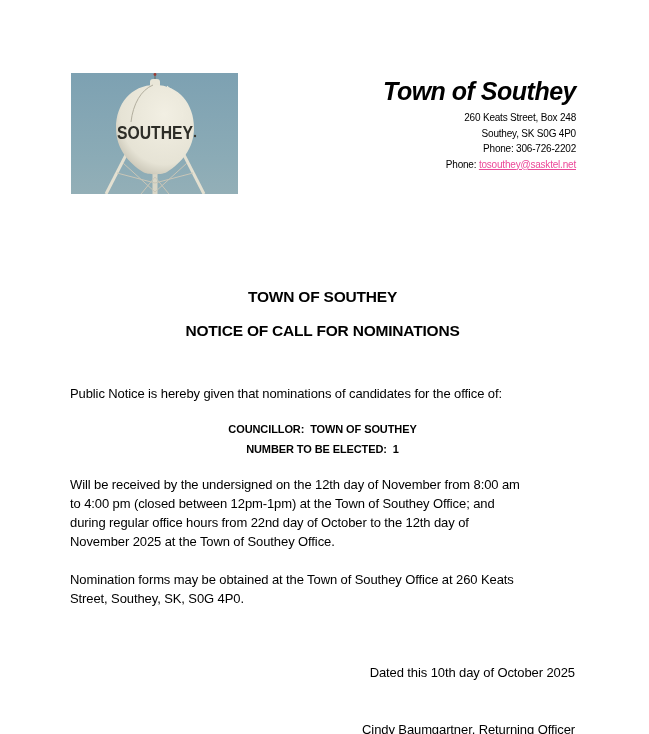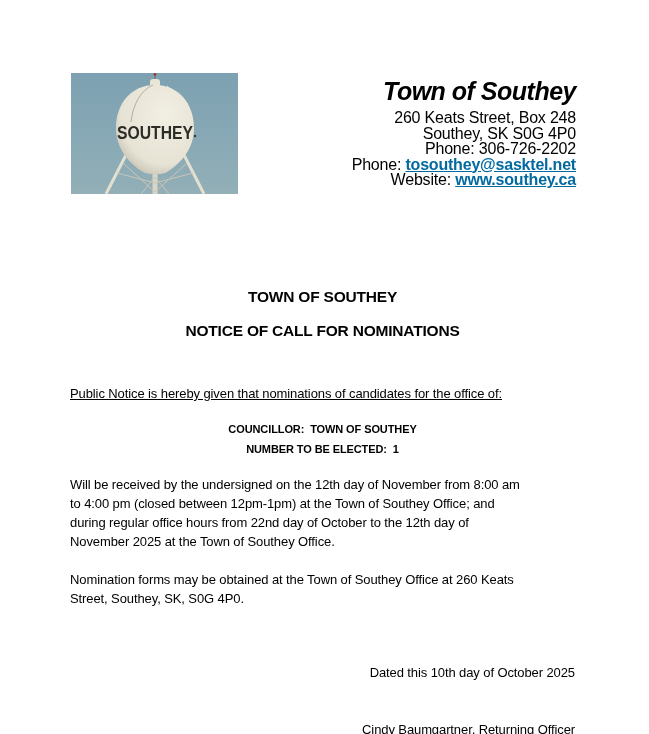--- a/index.html
+++ b/index.html
@@ -30,29 +30,28 @@
   }
   .org-name {
     font-size: 25px;
     font-weight: 700;
     font-style: italic;
     letter-spacing: -0.5px;
     line-height: 30px;
     margin-bottom: 4px;
   }
   .contact {
-    font-size: 16px;
+    font-size: 10px;
     letter-spacing: -0.2px;
     line-height: 15.5px;
   }
   .link {
-    color: #0369a1;
+    color: #ec4899;
     text-decoration: underline;
     cursor: pointer;
-    font-weight: bold;
   }
 
   
   .notice {
     position: absolute;
     left: 70px;
     top: 287px;
     width: 505px;
   }
   .h-title {
@@ -64,21 +63,21 @@
     margin: 0 0 14px 0;
   }
   .h-title.second { margin-bottom: 43px; }
   .body {
     font-size: 13px;
     letter-spacing: -0.1px;
     line-height: 19px;
     margin: 0;
     white-space: pre;
   }
-  .intro { margin-bottom: 17px; text-decoration: underline; }
+  .intro { margin-bottom: 17px; }
   .office {
     font-size: 11px;
     font-weight: 700;
     text-align: center;
     line-height: 19.5px;
     letter-spacing: -0.1px;
     white-space: pre;
     margin: 0 0 16px 0;
   }
   .para1 { margin-bottom: 19px; }
@@ -136,21 +135,20 @@
       <circle cx="124" cy="63" r="1.2" fill="#3a3a33"></circle>
     </svg>
   </div>
 
   <div class="head-right">
     <div class="org-name">Town of Southey</div>
     <div class="contact">260 Keats Street, Box 248</div>
     <div class="contact">Southey, SK S0G 4P0</div>
     <div class="contact">Phone: 306-726-2202</div>
     <div class="contact"><span>Phone: </span><span class="link">tosouthey@sasktel.net</span></div>
-    <div class="contact"><span>Website: </span><span class="link">www.southey.ca</span></div>
   </div>
 
   <div class="notice">
     <div class="h-title">TOWN OF SOUTHEY</div>
     <div class="h-title second">NOTICE OF CALL FOR NOMINATIONS</div>
     <p class="body intro">Public Notice is hereby given that nominations of candidates for the office of:</p>
     <div class="office">COUNCILLOR:  TOWN OF SOUTHEY
 NUMBER TO BE ELECTED:  1</div>
     <p class="body para1">Will be received by the undersigned on the 12th day of November from 8:00 am
 to 4:00 pm (closed between 12pm-1pm) at the Town of Southey Office; and

